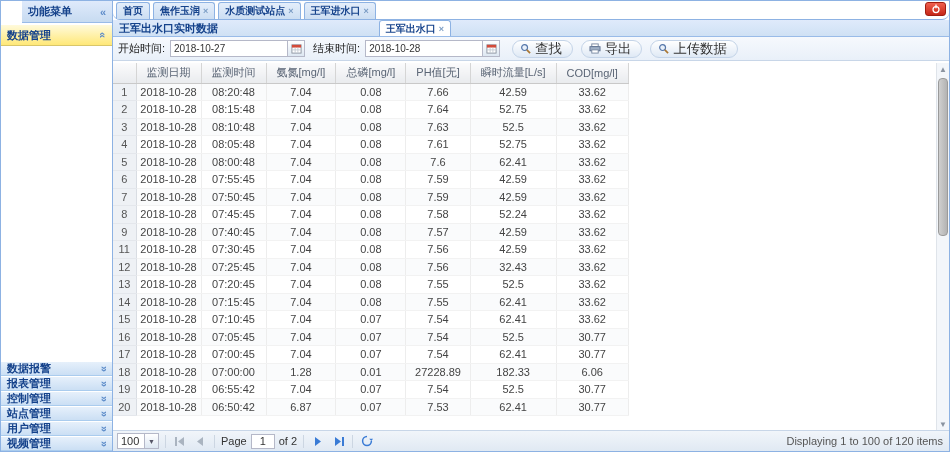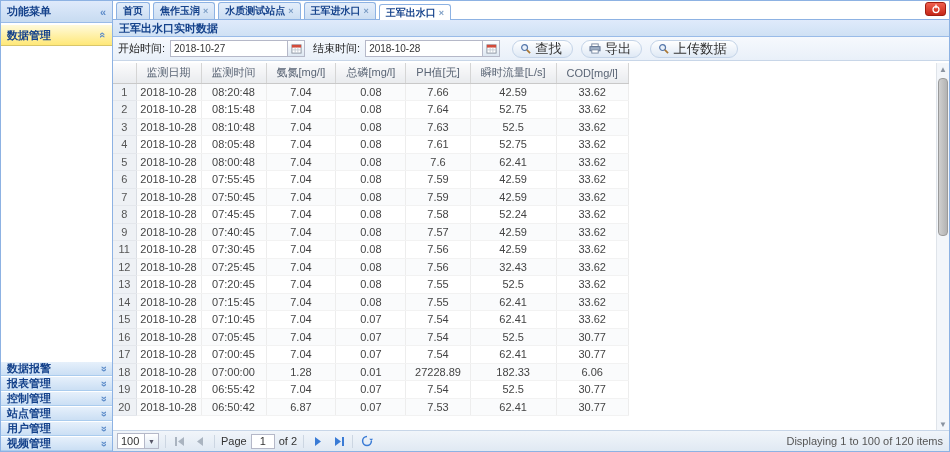--- a/index.html
+++ b/index.html
@@ -5,21 +5,21 @@
   * { box-sizing: border-box; margin: 0; padding: 0; }
   html,body { width:950px; height:452px; overflow:hidden;
     font-family:"Liberation Sans", sans-serif; font-size:11px; background:#fff; }
   .app { width:950px; height:452px; display:flex; border:1px solid #8db2e3; background:#fff; }
 
   
   .sidebar { width:112px; flex:0 0 112px; display:flex; flex-direction:column;
     border-right:1px solid #8db2e3; background:#fff; }
   .sb-header { height:22px; flex:0 0 22px; background:linear-gradient(#dfeafb,#c7dbf1);
     border-bottom:1px solid #99bbe8; color:#15428b; font-weight:bold;
-    display:flex; align-items:center; justify-content:space-between; padding:0 6px; }
+    display:flex; align-items:center; justify-content:space-between; padding:0 6px;margin-left:21px; }
   .sb-acc-selected { height:21px; flex:0 0 21px; background:linear-gradient(#fffadc,#ffe878);
     border-bottom:1px solid #d9c66a; color:#15428b; font-weight:bold;
     display:flex; align-items:center; justify-content:space-between; padding:0 6px; margin-top:2px;text-align:center; }
   .chev { color:#5d8cc9; font-weight:bold; font-size:11px; display:inline-block; line-height:10px; }
   .chev.up { transform:rotate(90deg); }
   .chev.down { transform:rotate(-90deg); }
   .sb-items { padding:7px 6px; display:flex; flex-direction:column; gap:6px; background:#fff; }
   .sb-item { display:flex; align-items:center; gap:5px; color:#1b50c8; cursor:pointer; }
   .sb-ico { width:12px; height:12px; flex:0 0 12px; border-radius:2px; }
   .realtime-data-icon { background:linear-gradient(#9fc7f0,#3f7ad0); border:1px solid #2c5fae; }
@@ -27,25 +27,25 @@
   .data-overview-icon { background:linear-gradient(180deg,#ffffff 0 3px,#8fbce8 3px), #fff; border:1px solid #5b8ec9; }
   .sb-fill { flex:1 1 auto; background:#fff; }
   .sb-acc-row { height:15px; flex:0 0 15px; background:linear-gradient(#e6f0fb,#cbdff4);
     border-top:1px solid #ffffff; border-bottom:1px solid #aaccee; color:#15428b; font-weight:bold;
     display:flex; align-items:center; justify-content:space-between; padding:0 6px; cursor:pointer; }
 
   
   .main { flex:1 1 auto; display:flex; flex-direction:column; position:relative; background:#fff; min-width:0; }
 
   .tabbar { height:29px; flex:0 0 16px; background:#fff; display:flex; align-items:flex-end;
-    gap:3px; padding:1px 26px 0 3px; border-bottom:1px solid #8db2e3; position:relative; }
+    gap:3px; padding:1px 26px 0 3px; border-bottom:1px solid #8db2e3; position:relative;border-radius:7px; }
   .tab { background:linear-gradient(#e4eefb,#ccdef2); border:1px solid #8db2e3; border-bottom:none;
     border-radius:3px 3px 0 0; color:#15428b; font-weight:bold; font-size:10px;
     padding:1px 6px 1px 6px; display:flex; align-items:center; gap:3px; cursor:pointer; white-space:nowrap; }
-  .tab.active { background:#fff; position:relative; top:1px; padding-bottom:0; }
+  .tab.active { background:#fff; position:relative; top:17px; padding-bottom:0; }
   .tab-close { color:#7a9cc4; font-size:9px; font-weight:bold; cursor:pointer; line-height:8px; }
   .logout-btn { position:absolute; right:3px; top:1px; width:21px; height:14px;
     background:linear-gradient(#f0604e,#c62617); border:1px solid #a01d10; border-radius:3px;
     display:flex; align-items:center; justify-content:center; cursor:pointer; }
 
   .panel-title { height:17px; flex:0 0 17px; background:linear-gradient(#dfeafb,#cfe1f4);
     border-bottom:1px solid #99bbe8; color:#15428b; font-weight:bold;
     display:flex; align-items:center; padding:0 6px; }
 
   .toolbar { height:24px; flex:0 0 24px; background:linear-gradient(#f6f9fd,#e9f0f9);

